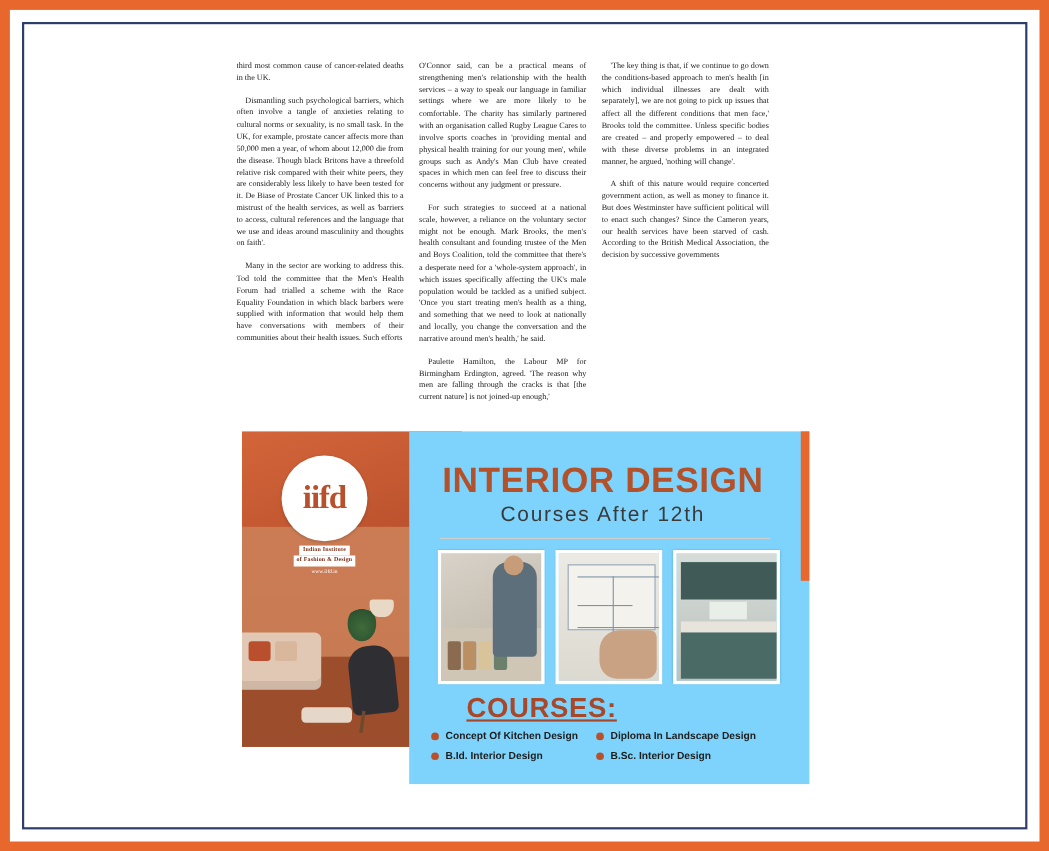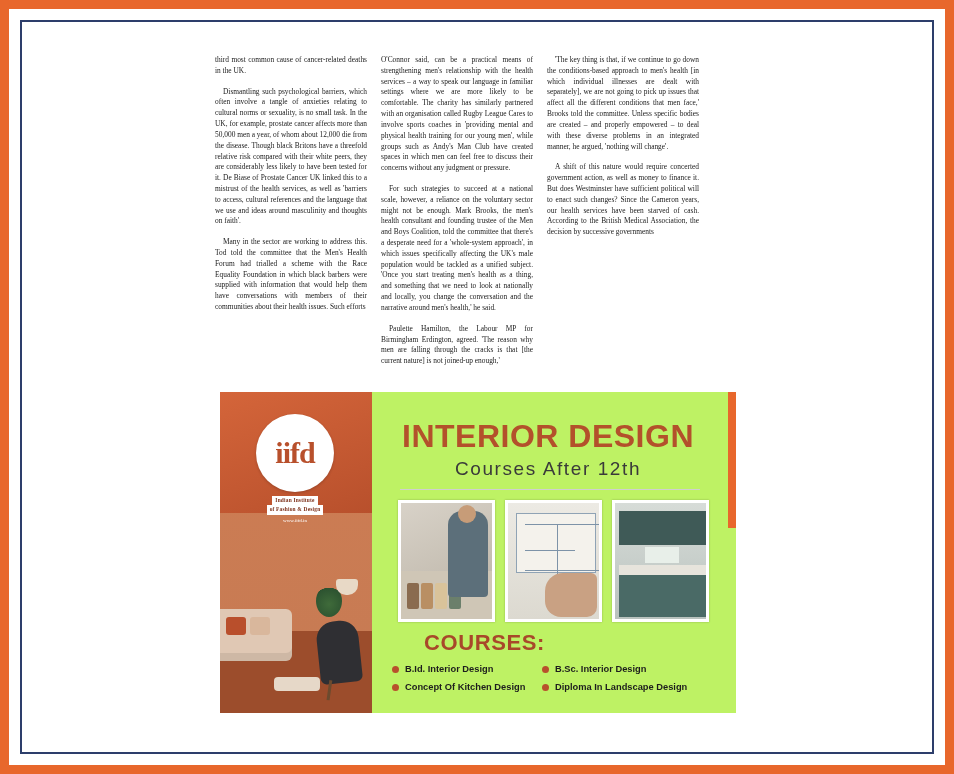--- a/index.html
+++ b/index.html
@@ -76,21 +76,21 @@
     width: 516px;
     height: 321px;
     background: #ffffff;
     overflow: hidden;
   }
   .poster-left {
     position: absolute;
     left: 0;
     top: 0;
     width: 152px;
-    height: 321px;
+    height: 287px;
     background: linear-gradient(160deg, #d4653a 0%, #b8502c 45%, #9e4526 100%);
     overflow: hidden;
     padding-left: 48px;
   }
   
   .room-photo {
     position: absolute;
     left: 0;
     bottom: 0;
     width: 152px;
@@ -202,21 +202,21 @@
     font-size: 5px;
     color: #ffffff;
   }
 
   .poster-right {
     position: absolute;
     left: 152px;
     top: 0;
     width: 364px;
     height: 321px;
-    background: #bef264;
+    background: #7dd3fc;
   }
   .poster-accent {
     position: absolute;
     right: 0;
     top: 0;
     width: 8px;
     height: 136px;
     background: #e8672c;
   }
   .headline {
@@ -296,23 +296,24 @@
   .t3 .counter { position:absolute; left:4px; top:62px; width:88px; height:10px; background:#e7e4dc;}
   .t3 .base { position:absolute; left:4px; top:72px; width:88px; height:42px; background:#4a6a66;}
   .t3 .win { position:absolute; left:30px; top:44px; width:34px; height:16px; background:#e8efe9;}
 
   .courses-title {
     position: absolute;
     left: 52px;
     top: 238px;
     font-family: "Liberation Sans", sans-serif;
     font-weight: bold;
-    font-size: 22px;
+    font-size: 25px;
     letter-spacing: 0.6px;
     color: #a8482a;
+    text-decoration: underline;
   }
   .course-list {
     position: absolute;
     left: 20px;
     top: 272px;
     width: 340px;
   }
   .course-row {
     display: flex;
     margin-bottom: 8px;
@@ -426,35 +427,35 @@
           <div class="base"></div>
         </div>
       </div>
 
       <div class="courses-title">COURSES:</div>
 
       <div class="course-list">
         <div class="course-row">
           <div class="course-item ci-1">
             <span class="bullet"></span>
+            <span>Concept Of Kitchen Design</span>
+          </div>
+          <div class="course-item ci-2">
+            <span class="bullet"></span>
+            <span>Diploma In Landscape Design</span>
+          </div>
+        </div>
+        <div class="course-row">
+          <div class="course-item ci-1">
+            <span class="bullet"></span>
             <span>B.Id. Interior Design</span>
           </div>
           <div class="course-item ci-2">
             <span class="bullet"></span>
             <span>B.Sc. Interior Design</span>
           </div>
         </div>
-        <div class="course-row">
-          <div class="course-item ci-1">
-            <span class="bullet"></span>
-            <span>Concept Of Kitchen Design</span>
-          </div>
-          <div class="course-item ci-2">
-            <span class="bullet"></span>
-            <span>Diploma In Landscape Design</span>
-          </div>
-        </div>
       </div>
 
     </div>
   </div>
 
 </div>
 
 </body></html>

